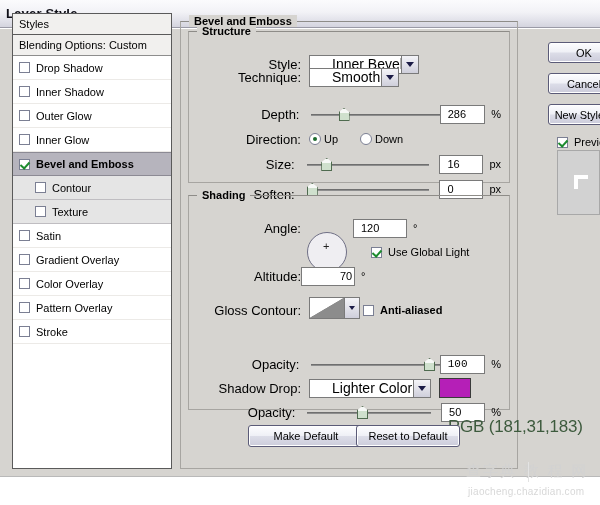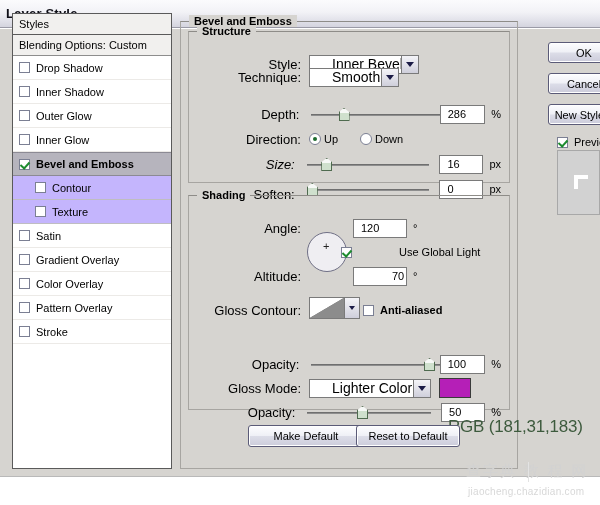--- a/index.html
+++ b/index.html
@@ -43,21 +43,21 @@
     height: 21px; line-height: 21px; padding-left: 6px;
     background: #f1f0ee;
     border-bottom: 1px solid #8d8d8d;
     font-size: 11px;
   }
   .style-row {
     height: 24px; display: flex; align-items: center;
     padding-left: 6px; border-bottom: 1px solid #eceae7;
     font-size: 11px;
   }
-  .style-row.sub { padding-left: 22px; background: #c4b5fd; border-bottom: 1px solid #bfbdc1;}
+  .style-row.sub { padding-left: 22px; background: #e5e5e5; border-bottom: 1px solid #bfbdc1;}
   .style-row.active {
     background: #b6b4bd; font-weight: bold;
     border-top: 1px solid #8c8a94; border-bottom: 1px solid #8c8a94;
   }
   .cbox {
     width: 11px; height: 11px; flex: 0 0 11px;
     border: 1px solid #7b7f93; background: #fff;
     margin-right: 6px; position: relative;
   }
   .cbox.checked::after {
@@ -317,21 +317,21 @@
         <span class="radio sel"></span>
         <span>Up</span>
       </div>
       <div style="display:flex; align-items:center; margin-left:22px;">
         <span class="radio"></span>
         <span>Down</span>
       </div>
     </div>
 
     <div class="row" style="left:0; top:122px; width:312px;">
-      <div class="lbl" style="width:112px;font-style:italic;">Size:</div>
+      <div class="lbl" style="width:112px;">Size:</div>
       <div class="slider" id="sl-size" style="margin-left:12px; width:130px;">
         <div class="track"></div>
         <div class="knob" style="left: 14.5235px;"></div>
       </div>
       <div class="numfield" style="margin-left:10px; width:46px;">16</div>
       <span class="unit">px</span>
     </div>
 
     <div class="row" style="left:0; top:147px; width:312px;">
       <div class="lbl" style="width:112px;margin-top:10px;">Soften:</div>
@@ -350,28 +350,28 @@
     <div class="row" style="left:0; top:22px; width:312px;">
       <div class="lbl" style="width:112px;">Angle:</div>
       <div class="numfield" style="margin-left:52px; width:54px;">120</div>
       <span class="unit">°</span>
     </div>
 
     <div id="angle-dial" style="left:118px; top:36px;">
       <div class="marker"></div>
     </div>
 
-    <div class="row" style="left:152px; top:46px; width:170px;gap:41px;">
+    <div class="row" style="left:182px; top:46px; width:170px;">
       <span class="cbox checked"></span>
       <span>Use Global Light</span>
     </div>
 
     <div class="row" style="left:0; top:70px; width:312px;">
       <div class="lbl" style="width:112px;">Altitude:</div>
-      <div class="numfield" style="margin-left:52px; width:54px;padding-left:38px;">70</div>
+      <div class="numfield" style="width:54px;padding-left:38px;">70</div>
       <span class="unit">°</span>
     </div>
 
     <div class="row" style="left:0; top:104px; width:312px;">
       <div class="lbl" style="width:112px;">Gloss Contour:</div>
     </div>
     <div id="gloss-swatch" style="left:120px; top:101px;">
       <div class="ramp"></div>
     </div>
     <div id="gloss-arrow" style="left:156px; top:101px;"></div>
@@ -380,26 +380,26 @@
       <span>Anti-aliased</span>
     </div>
 
 
     <div class="row" style="left:0; top:158px; width:312px;">
       <div class="lbl" style="width:112px;">Opacity:</div>
       <div class="slider" id="sl-hlop" style="margin-left:12px; width:130px;">
         <div class="track"></div>
         <div class="knob" style="left: 112.578px;"></div>
       </div>
-      <div class="numfield" style="width:46px;">100</div>
+      <div class="numfield" style="width:46px;font-family:Liberation Mono, monospace;">100</div>
       <span class="unit">%</span>
     </div>
 
     <div class="row" style="left:0; top:182px; width:330px;">
-      <div class="lbl" style="width:112px;">Gloss Mode:</div>
+      <div class="lbl" style="width:112px;">Shadow Drop:</div>
       <div class="combo" style="margin-left:8px; width:122px;">
         <span class="ctext">Lighter Color</span>
         <span class="carrow"></span>
       </div>
       <div class="colorsw" id="sh-color" style="margin-left: 8px; width: 32px; background: rgb(181, 31, 183);"></div>
     </div>
 
     <div class="row" style="left:0; top:206px; width:312px;">
       <div class="lbl" style="width:112px;">Opacity:</div>
       <div class="slider" id="sl-shop" style="margin-left:12px; width:130px;">

